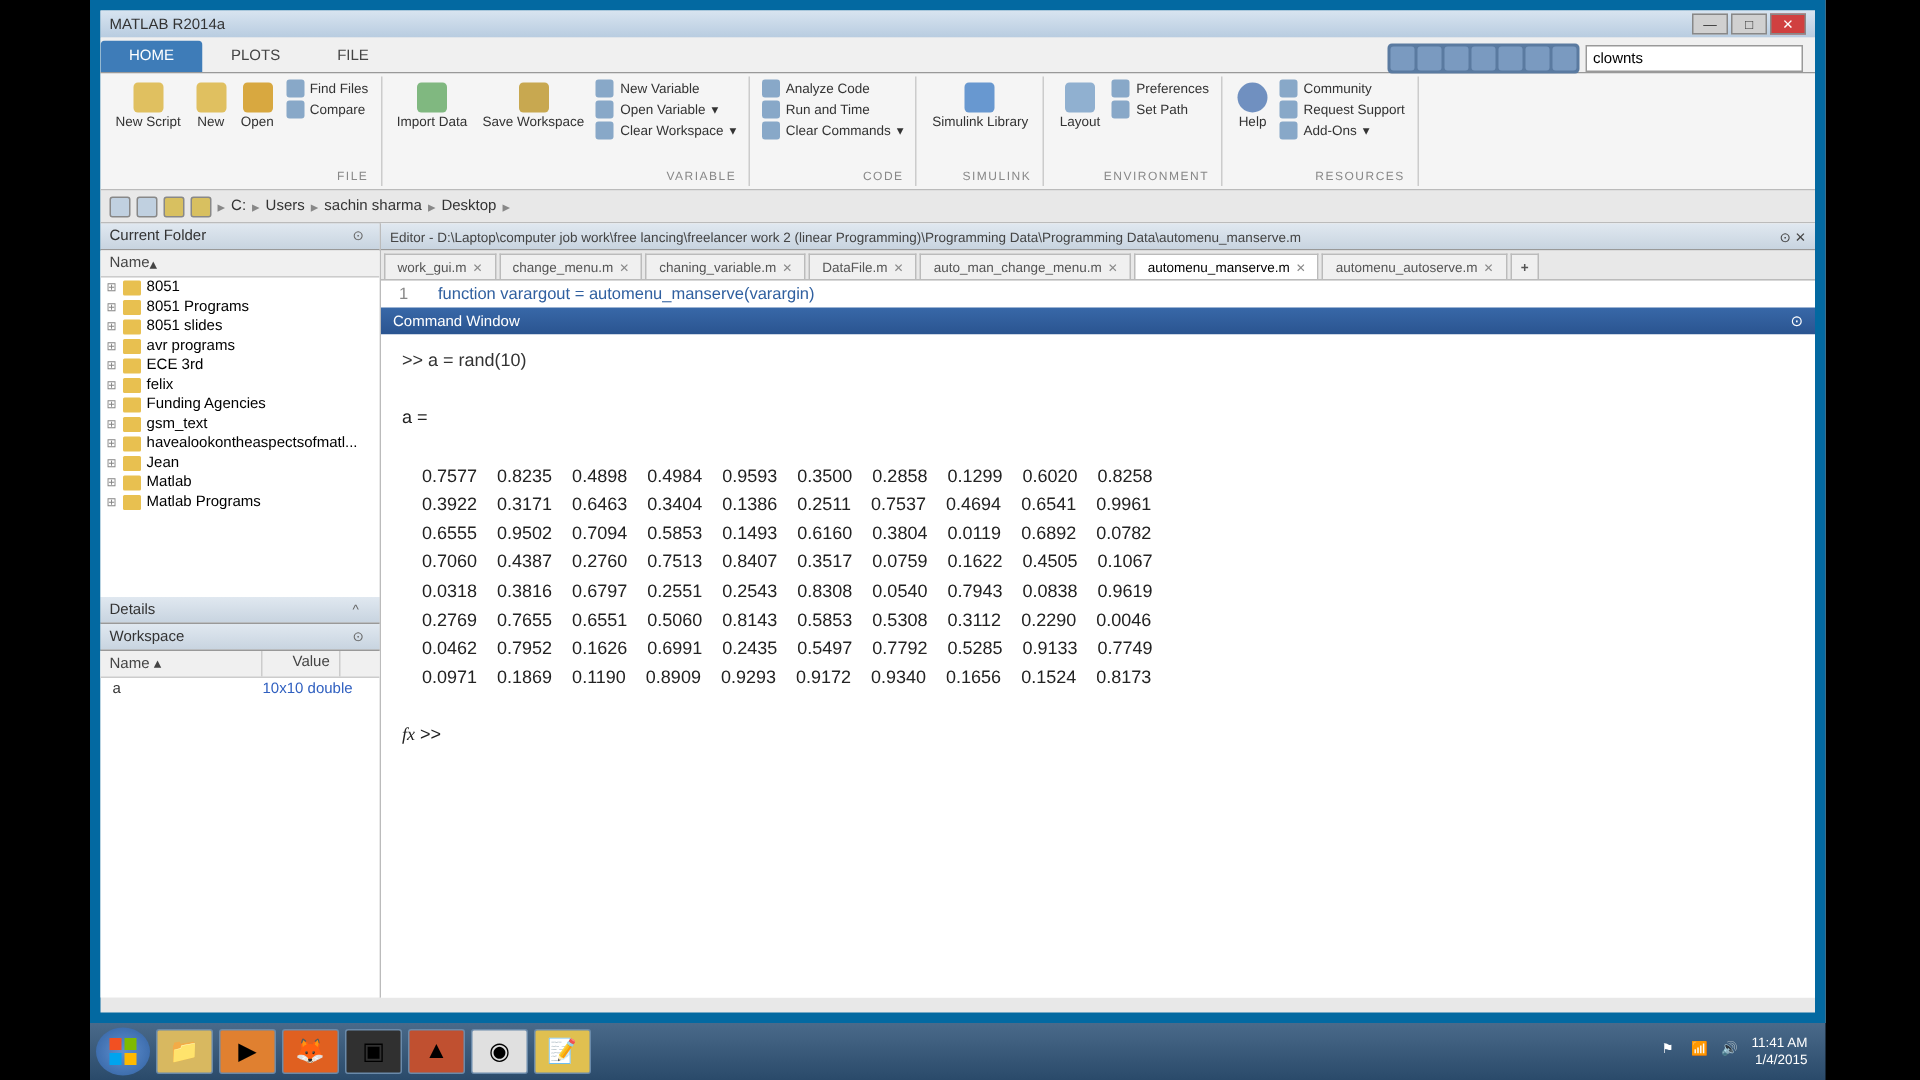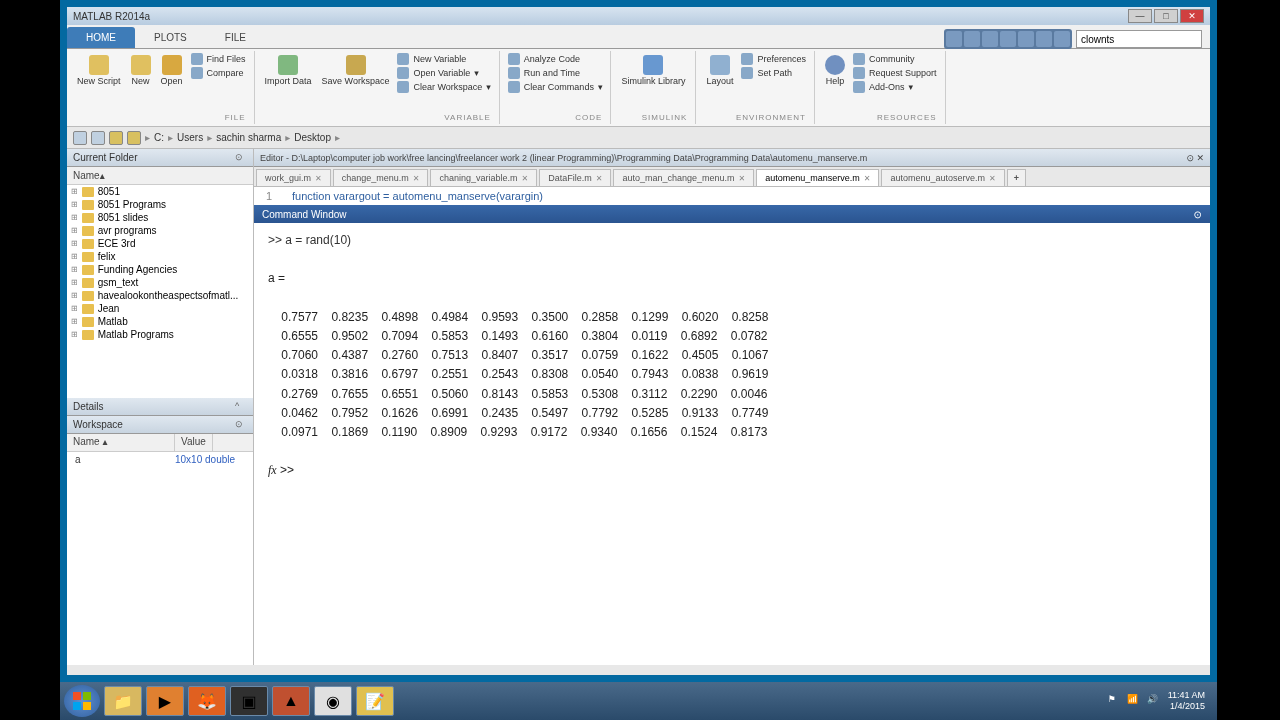--- a/index.html
+++ b/index.html
@@ -9,21 +9,21 @@
 .titlebar .spacer { flex: 1; }
 .winbtns { display: flex; gap: 2px; }
 .winbtn { width: 24px; height: 14px; background: #d0d0d0; border: 1px solid #888; font-size: 9px; display: flex; align-items: center; justify-content: center; cursor: pointer; }
 .winbtn.close { background: #d04040; color: #fff; }
 .tabstrip { height: 24px; background: #f0f0f0; display: flex; align-items: flex-end; border-bottom: 1px solid #999; }
 .maintab { padding: 4px 18px; font-size: 10px; color: #444; cursor: pointer; border: 1px solid transparent; }
 .maintab.active { background: #3e7cb8; color: #fff; border-radius: 3px 3px 0 0; }
 .searchbar { position: absolute; right: 8px; top: 22px; display: flex; align-items: center; gap: 4px; }
 .searchicons { display: flex; gap: 2px; background: #5a7aa0; padding: 2px; border-radius: 3px; }
 .sicon { width: 16px; height: 16px; background: #7a9ac0; border-radius: 2px; }
-.searchinput { width: 126px; height: 18px; font-size: 10px; padding: 0 4px; border: 1px solid #999; }
+.searchinput { width: 145px; height: 18px; font-size: 10px; padding: 0 4px; border: 1px solid #999; }
 .ribbon { height: 78px; background: #f5f5f5; border-bottom: 1px solid #bbb; display: flex; padding: 2px 0; }
 .ribgroup { border-right: 1px solid #ccc; padding: 2px 8px; display: flex; flex-direction: column; justify-content: space-between; }
 .ribgroup .items { display: flex; gap: 6px; flex: 1; align-items: flex-start; }
 .ribgroup .label { font-size: 8px; color: #888; text-align: right; letter-spacing: 1px; }
 .ribitem { display: flex; flex-direction: column; align-items: center; gap: 2px; cursor: pointer; padding: 2px; }
 .ribitem .ricon { width: 20px; height: 20px; background: #d8b860; border-radius: 3px; }
 .ribitem .rtext { font-size: 9px; color: #333; text-align: left; line-height: 1.1; }
 .ribstack { display: flex; flex-direction: column; gap: 2px; }
 .ribstack .srow { display: flex; align-items: center; gap: 4px; font-size: 9px; color: #333; cursor: pointer; }
 .ribstack .srow .sicon2 { width: 12px; height: 12px; background: #88a8c8; border-radius: 2px; }
@@ -34,21 +34,21 @@
 .mainarea { display: flex; height: 516px; }
 .leftpanel { width: 187px; display: flex; flex-direction: column; border-right: 1px solid #bbb; }
 .panelhdr { height: 18px; background: linear-gradient(#e0e8f0,#c8d4e0); border-bottom: 1px solid #999; display: flex; align-items: center; padding: 0 6px; font-size: 10px; color: #333; justify-content: space-between; }
 .panelhdr .pbtn { width: 12px; height: 12px; cursor: pointer; font-size: 9px; color: #666; }
 .folderlist { flex: 1; background: #fff; overflow: auto; font-size: 10px; }
 .folderlist .colhdr { height: 18px; border-bottom: 1px solid #ccc; display: flex; align-items: center; padding: 0 6px; background: #f0f0f0; color: #444; }
 .folderlist .frow { display: flex; align-items: center; gap: 4px; padding: 1px 4px; cursor: pointer; }
 .folderlist .frow .ficon { width: 12px; height: 10px; background: #e8c050; border-radius: 1px; }
 .details { height: 18px; }
 .workspace { flex: 1; background: #fff; }
-.workspace .wshdr { height: 18px; background: #f0f0f0; border-bottom: 1px solid #ccc; display: flex; font-size: 10px; }
+.workspace .wshdr { height: 18px; background: #f0f0f0; border-bottom: 1px solid #ccc; display: flex; font-size: 10px; gap: 14px; }
 .workspace .wscol { padding: 2px 6px; border-right: 1px solid #ccc; color: #444; }
 .workspace .wsrow { display: flex; font-size: 10px; padding: 2px 0; }
 .workspace .wsrow .wc1 { width: 108px; padding-left: 8px; color: #333; }
 .workspace .wsrow .wc2 { color: #3060c0; cursor: pointer; }
 .rightpanel { flex: 1; display: flex; flex-direction: column; background: #fff; }
 .editorbar { height: 18px; background: linear-gradient(#e0e8f0,#c8d4e0); display: flex; align-items: center; padding: 0 6px; font-size: 9px; color: #444; border-bottom: 1px solid #999; justify-content: space-between; }
 .editortabs { height: 20px; display: flex; align-items: flex-end; background: #e8e8e8; border-bottom: 1px solid #bbb; font-size: 9px; overflow: hidden; }
 .etab { padding: 3px 8px; border: 1px solid #bbb; border-bottom: none; background: #f0f0f0; margin-left: 2px; cursor: pointer; display: flex; align-items: center; gap: 4px; color: #555; white-space: nowrap; }
 .etab.active { background: #fff; color: #000; }
 .etab .xclose { color: #888; font-size: 8px; }
@@ -372,20 +372,21 @@
           <span>Command Window</span>
           <span class="pbtn" style="color:#fff">⊙</span>
         </div>
         <div class="cmdbody">
           <div class="prompt">&gt;&gt; a = rand(10)</div>
           <br>
           <div>a =</div>
           <br>
           <div id="matrix">
               <div class="matrixrow">    0.7577    0.8235    0.4898    0.4984    0.9593    0.3500    0.2858    0.1299    0.6020    0.8258</div>
+              <div class="matrixrow">    0.3922    0.3171    0.6463    0.3404    0.1386    0.2511    0.7537    0.4694    0.6541    0.9961</div>
               <div class="matrixrow">    0.6555    0.9502    0.7094    0.5853    0.1493    0.6160    0.3804    0.0119    0.6892    0.0782</div>
               <div class="matrixrow">    0.7060    0.4387    0.2760    0.7513    0.8407    0.3517    0.0759    0.1622    0.4505    0.1067</div>
               <div class="matrixrow">    0.0318    0.3816    0.6797    0.2551    0.2543    0.8308    0.0540    0.7943    0.0838    0.9619</div>
               <div class="matrixrow">    0.2769    0.7655    0.6551    0.5060    0.8143    0.5853    0.5308    0.3112    0.2290    0.0046</div>
               <div class="matrixrow">    0.0462    0.7952    0.1626    0.6991    0.2435    0.5497    0.7792    0.5285    0.9133    0.7749</div>
               <div class="matrixrow">    0.0971    0.1869    0.1190    0.8909    0.9293    0.9172    0.9340    0.1656    0.1524    0.8173</div>
             </div>
           <br>
           <div><span class="fxprompt">fx</span> <span>&gt;&gt;</span></div>
         </div>

